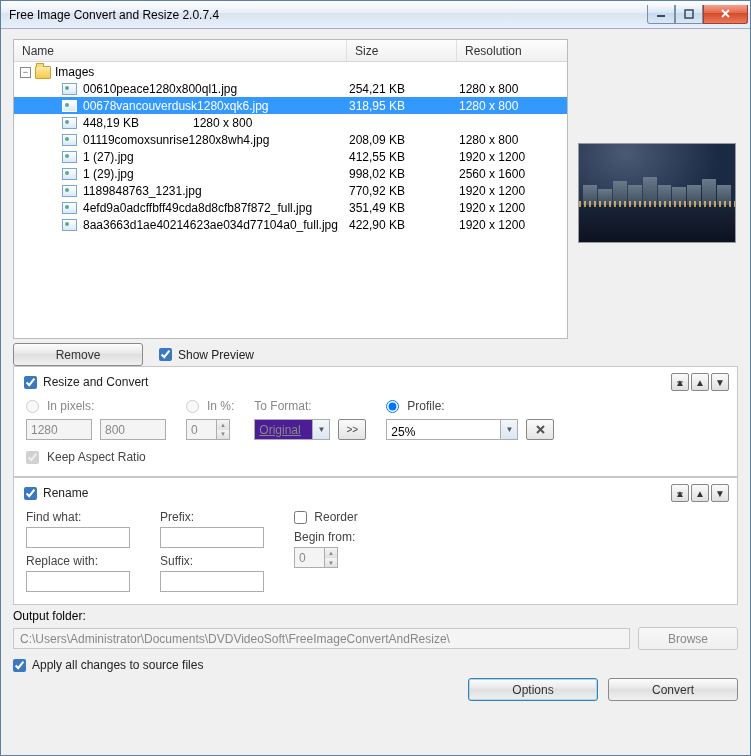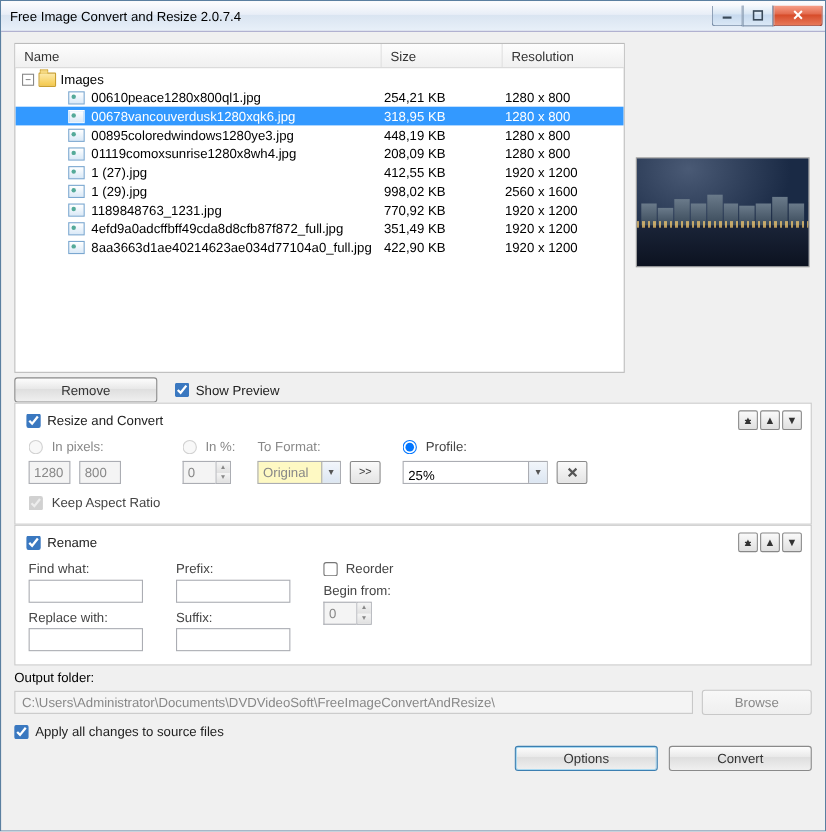--- a/index.html
+++ b/index.html
@@ -49,29 +49,29 @@
   .chk-label { display:flex; align-items:center; gap:2px; color:#222;}
   .section { border:1px solid #c8c8c8; background:#fff; border-radius:0; padding:8px 10px 12px 10px; position:relative;}
   .section-header { display:flex; align-items:center; margin-bottom:10px;}
   .section-title { font-size:12px; color:#222; }
   .nav-btns { position:absolute; right:8px; top:6px; display:flex; gap:2px;}
   .nav-btn { width:18px; height:18px; border:1px solid #888; background:linear-gradient(#fafafa,#e0e0e0); display:flex; align-items:center; justify-content:center; font-size:10px; color:#333; border-radius:2px;}
   .resize-body { display:flex; gap:20px; align-items:flex-start; padding:0 2px;}
   .radio-col label { display:flex; align-items:center; gap:4px; color:#444;}
   .radio-col input[type=radio]{margin:0 4px 0 0;}
   .field-row { display:flex; gap:8px; margin-top:6px; align-items:center;}
-  .num-input { width:38px; height:21px; border:1px solid #abadb3; padding:2px 4px; background:#fff;}
+  .num-input { width:66px; height:21px; border:1px solid #abadb3; padding:2px 4px; background:#fff;}
   .num-input:disabled{color:#888;background:#f4f4f4;}
   .spinner { width:44px; height:21px; display:flex;}
   .spinner input{width:30px;border:1px solid #abadb3;border-right:none;padding:2px 4px;background:#f4f4f4;color:#888;}
   .spinner .arrows{width:14px;display:flex;flex-direction:column;border:1px solid #abadb3;}
   .spinner .arrows span{flex:1;display:flex;align-items:center;justify-content:center;font-size:6px;background:linear-gradient(#f5f5f5,#e0e0e0);color:#888;}
   .combo { height:21px; border:1px solid #abadb3; background:#fff; display:flex; align-items:center; padding:0 4px; position:relative;}
   .combo .arrow{position:absolute;right:0;top:0;bottom:0;width:17px;border-left:1px solid #abadb3;background:linear-gradient(#f2f6fb,#dce6f2);display:flex;align-items:center;justify-content:center;font-size:8px;color:#555;}
-  .combo.disabled{background:#fef9c3;color:#888;}
+  .combo.disabled{background:#4c1d95;color:#888;text-decoration:underline;}
   .small-btn{width:28px;height:21px;border:1px solid #888;background:linear-gradient(#fafafa,#e4e4e4);border-radius:2px;display:flex;align-items:center;justify-content:center;font-size:10px;color:#444;}
   .rename-body { display:flex; gap:30px; padding:0 2px;}
   .rename-col label{display:block;color:#444;margin-bottom:3px;}
   .text-input{width:104px;height:21px;border:1px solid #abadb3;padding:2px 4px;background:#fff;}
   .out-row { display:flex; flex-direction:column; gap:4px; margin-top:4px;}
   .out-field-row { display:flex; gap:8px; align-items:center;}
   .out-input { flex:1; height:21px; border:1px solid #c8c8c8; background:#f4f4f4; padding:2px 6px; color:#888;}
   .footer-row { display:flex; justify-content:flex-end; gap:10px; margin-top:6px;}
   .label-dim{color:#888;}
 </style>
@@ -122,21 +122,20 @@
                 <span class="fres">1280 x 800</span>
               </div>
               <div class="tree-row selected">
                 <span class="img-icon"></span>
                 <span class="fname">00678vancouverdusk1280xqk6.jpg</span>
                 <span class="fsize">318,95 KB</span>
                 <span class="fres">1280 x 800</span>
               </div>
               <div class="tree-row">
                 <span class="img-icon"></span>
-                <span class="fname">00895coloredwindows1280ye3.jpg</span>
                 <span class="fsize">448,19 KB</span>
                 <span class="fres">1280 x 800</span>
               </div>
               <div class="tree-row">
                 <span class="img-icon"></span>
                 <span class="fname">01119comoxsunrise1280x8wh4.jpg</span>
                 <span class="fsize">208,09 KB</span>
                 <span class="fres">1280 x 800</span>
               </div>
               <div class="tree-row">

